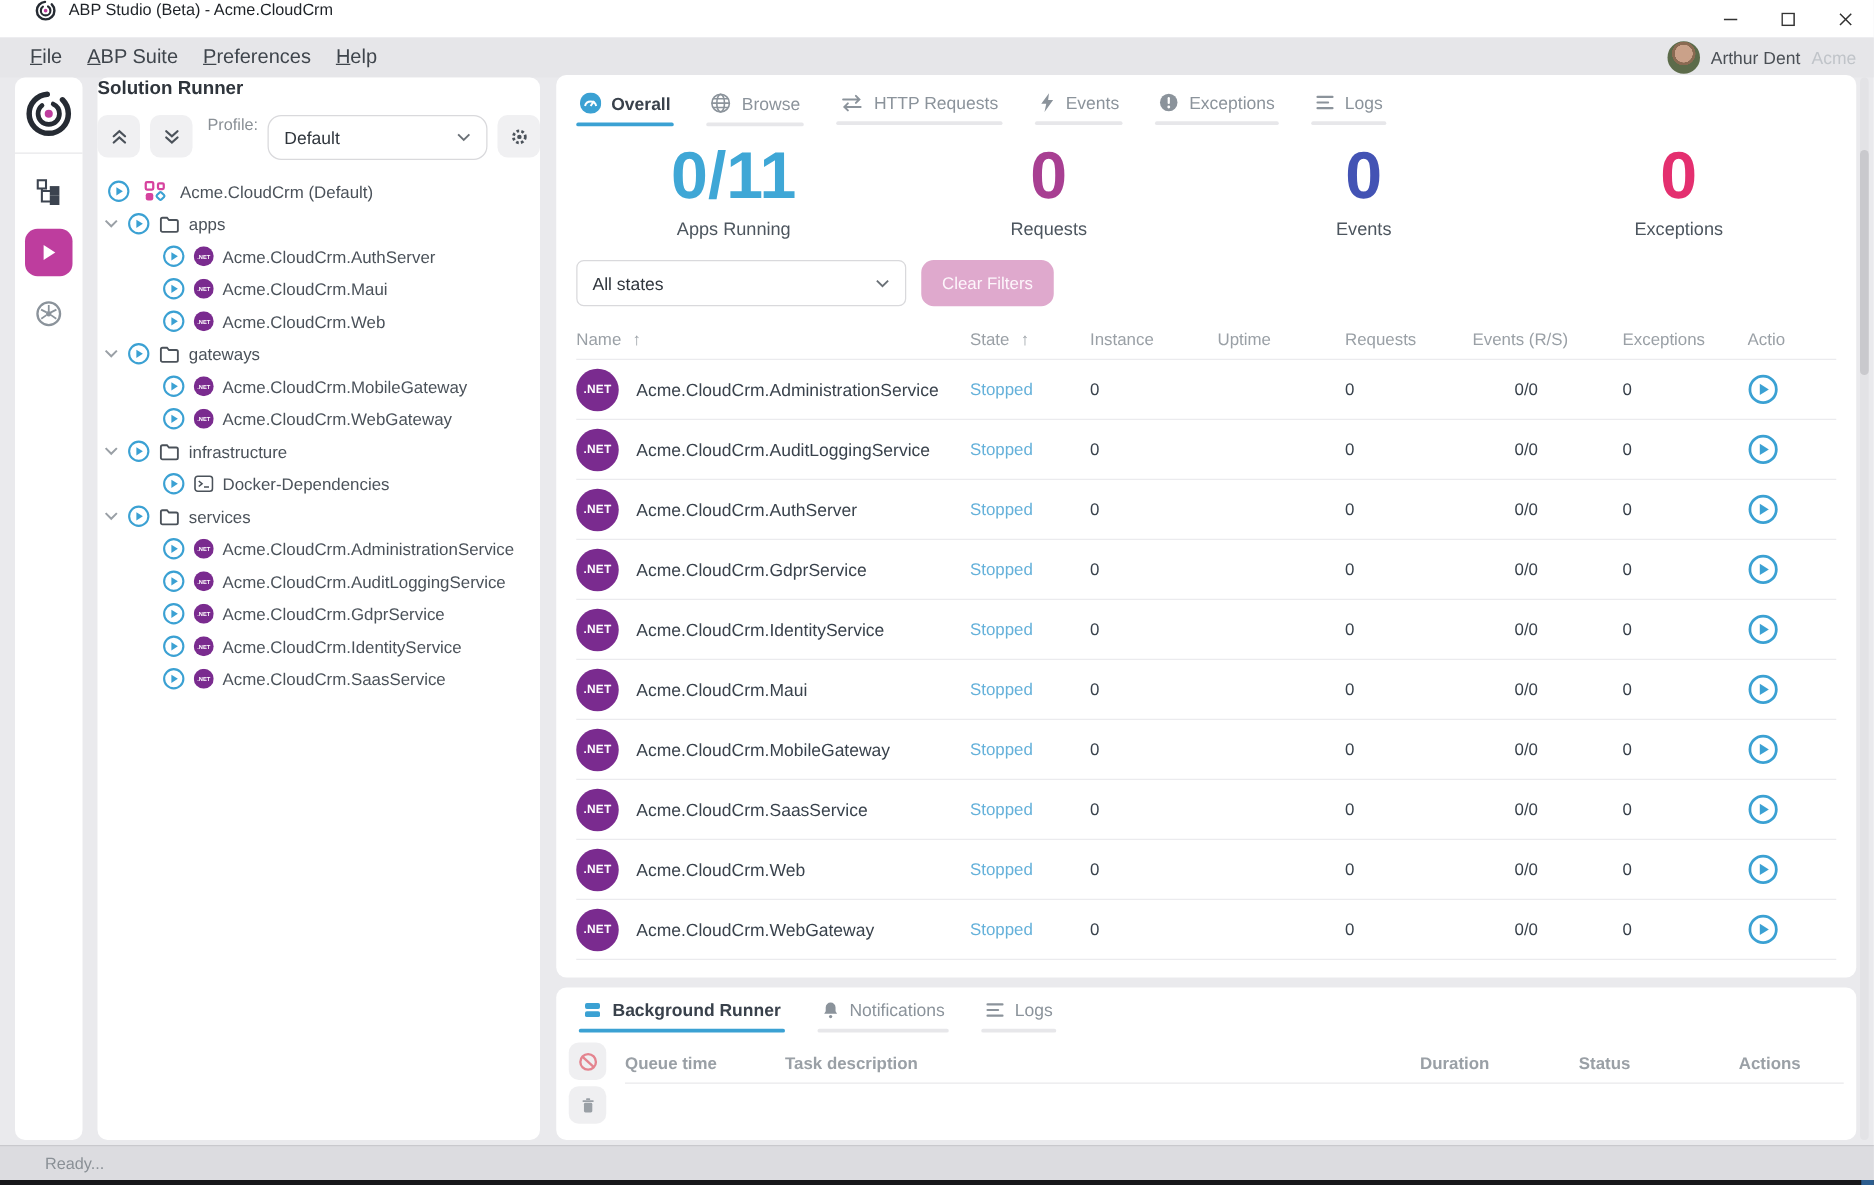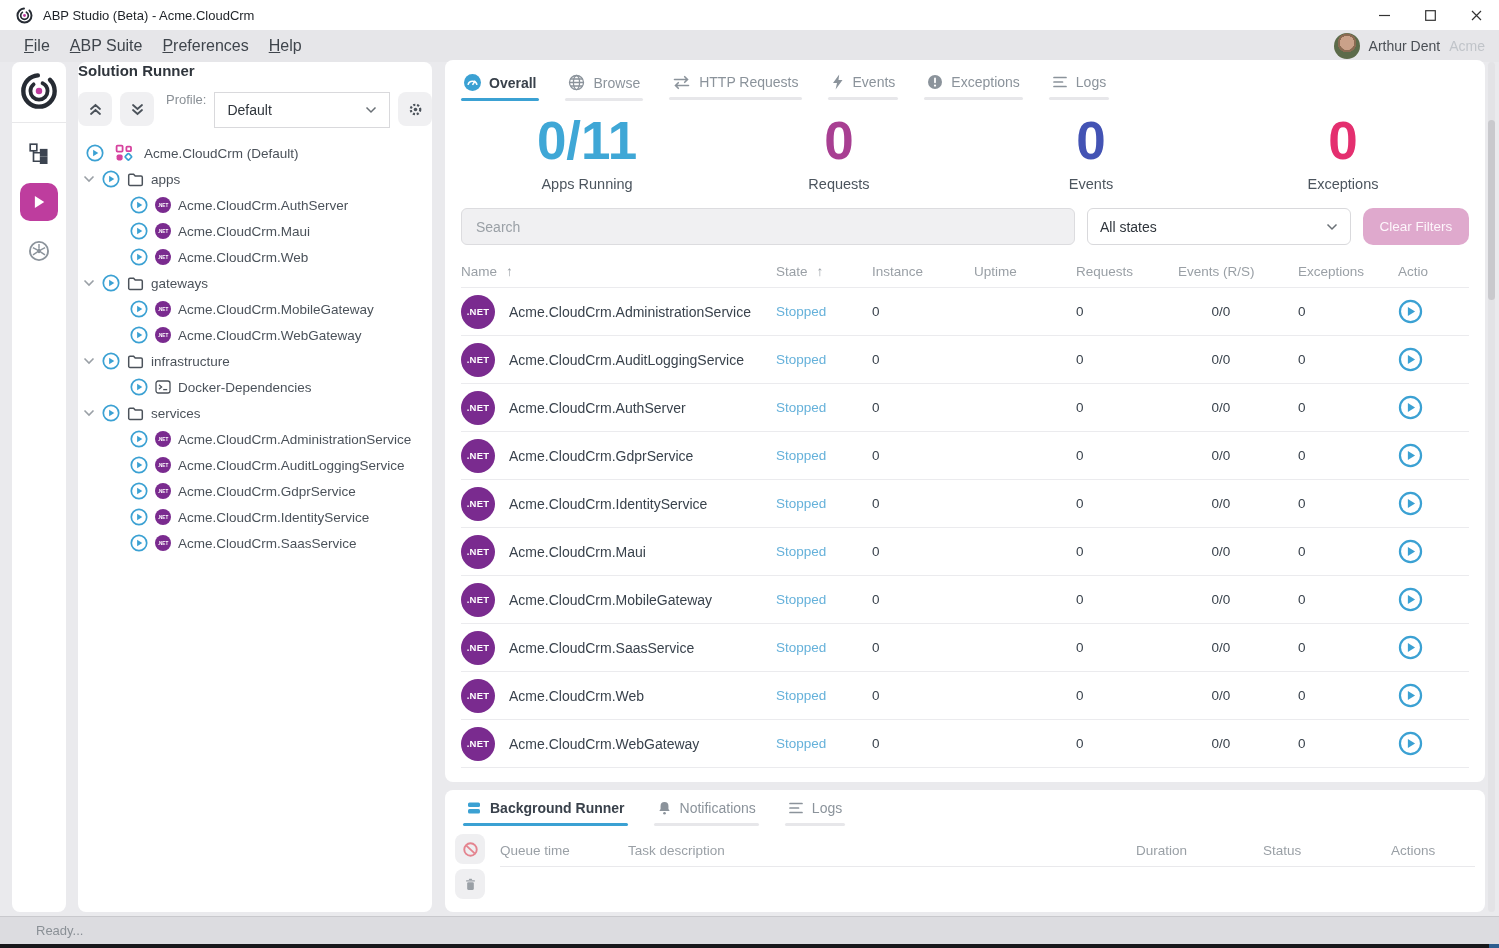--- a/index.html
+++ b/index.html
@@ -3,21 +3,21 @@
 <meta charset="utf-8">
 <style>
   html,body{margin:0;padding:0;}
   body{
     width:1499px;height:948px;position:relative;overflow:hidden;
     background:#eaeaed;font-family:"Liberation Sans",sans-serif;
     -webkit-font-smoothing:antialiased;
   }
   
   #titlebar{position:absolute;left:0;top:0;width:100%;height:30px;background:#ffffff;
-    display:flex;align-items:center;box-sizing:border-box;padding-left:16px;}
+    display:flex;align-items:flex-start;box-sizing:border-box;padding-left:28px;}
   #titlebar .app-icon{width:17px;height:17px;display:inline-flex;}
   #window-title{font-size:13px;color:#1e2227;margin-left:10px;}
   #win-controls{margin-left:auto;display:flex;height:100%;}
   .win-btn{width:46px;height:100%;display:flex;align-items:center;justify-content:center;border:none;background:transparent;}
   
   #menubar{position:absolute;left:0;top:30px;width:100%;height:32px;background:#e6e6e9;
     display:flex;align-items:center;box-sizing:border-box;padding:0 14px;}
   .menu-item{font-size:16px;color:#3f454c;padding:0 10px;}
   .menu-item u{text-decoration:underline;}
   #user-area{margin-left:auto;display:flex;align-items:center;gap:9px;}
@@ -35,21 +35,21 @@
   .rail-plain{margin-top:18px;width:24px;height:24px;}
   .rail-active{margin-top:18px;width:38px;height:38px;border-radius:10px;background:#be3d9e;}
   
   #solution-card{left:78px;top:62px;width:354px;height:850px;}
   #sr-title{font-size:15px;font-weight:700;color:#2f353c;}
   #sr-toolbar{display:flex;align-items:flex-start;margin-top:13px;}
   .tool-btn{width:34px;height:34px;border-radius:8px;background:#f0f0f2;border:none;
     display:flex;align-items:center;justify-content:center;padding:0;}
   .tool-btn + .tool-btn{margin-left:8px;}
   #profile-label{font-size:13px;color:#8a9096;margin:0 8px 0 12px;white-space:nowrap;}
-  .select{border:1px solid #d9d9dc;border-radius:0;background:#fff;display:flex;align-items:center;
+  .select{border:1px solid #d9d9dc;border-radius:11px;background:#fff;display:flex;align-items:center;
     justify-content:space-between;padding:0 12px;font-size:14px;color:#2f353c;}
   #profile-select{flex:1;height:34px;}
   #sr-gear{margin-left:8px;}
   #tree{margin-top:12px;}
   .tree-row{height:26px;display:flex;align-items:center;gap:7px;font-size:13.5px;color:#4b525a;white-space:nowrap;}
   .tree-row.solution{padding-left:8px;gap:11px;}
   .tree-row.folder{padding-left:5px;}
   .tree-row.module,.tree-row.docker{padding-left:52px;}
   .tree-row .icon{display:inline-flex;align-items:center;}
   
@@ -86,21 +86,21 @@
   .play-btn{width:26px;height:26px;border:none;background:transparent;padding:0;display:flex;align-items:center;}
   
   #bottom-card{left:445px;top:790px;width:1040px;height:122px;padding:0 10px;}
   #bottom-tabs{padding-left:8px;}
   #bottom-body{display:flex;margin-top:8px;}
   #bt-buttons{display:flex;flex-direction:column;gap:5px;width:30px;margin-right:15px;}
   .sq-btn{width:30px;height:30px;border-radius:8px;background:#efeff1;border:none;
     display:flex;align-items:center;justify-content:center;padding:0;}
   #bt-table{flex:1;}
   #bt-head{display:grid;grid-template-columns:128px 508px 127px 128px 1fr;height:32px;align-items:center;
-    color:#9aa0a6;font-size:13.5px;border-bottom:1px solid #e9e9ec;}
+    color:#9aa0a6;font-size:13.5px;border-bottom:1px solid #e9e9ec;font-weight:bold;}
   
   #right-scroll{position:absolute;left:1488px;top:62px;width:7px;height:850px;background:#e3e3e6;border-radius:4px;}
   #right-scroll .thumb{position:absolute;left:0;top:58px;width:7px;height:180px;background:#c9c9cd;border-radius:4px;}
   #statusbar{position:absolute;left:0;top:916px;width:100%;height:28px;background:#dcdce0;
     border-top:1px solid #c9c9cd;display:flex;align-items:center;padding-left:36px;box-sizing:border-box;
     font-size:13px;color:#8a9096;}
   #taskbar-strip{position:absolute;left:0;top:944px;width:100%;height:4px;background:#17171a;}
   #taskbar-accent{position:absolute;left:1489px;top:944px;width:10px;height:4px;background:#2d5e8f;}
 </style>
 </head>
@@ -567,21 +567,20 @@
       <div class="stat">
     <div class="stat-value" style="color: rgb(67, 83, 180);">0</div>
         <div class="stat-label">Events</div>
       </div>
       <div class="stat">
     <div class="stat-value" style="color: rgb(228, 47, 111);">0</div>
         <div class="stat-label">Exceptions</div>
       </div>
     </div>
   <div id="filter-row">
-    <input id="search-input" placeholder="Search" style="">
     <div id="state-filter" class="select">
       <span>All states</span>
       <span class="icon">
           <svg width="12" height="8" viewBox="0 0 12 8" fill="none" stroke="#6a7076" stroke-width="1.5">
             <path d="M1.5 1.5L6 6l4.5-4.5"></path>
           </svg>
         </span>
     </div>
     <button id="clear-filters">Clear Filters</button>
   </div>

